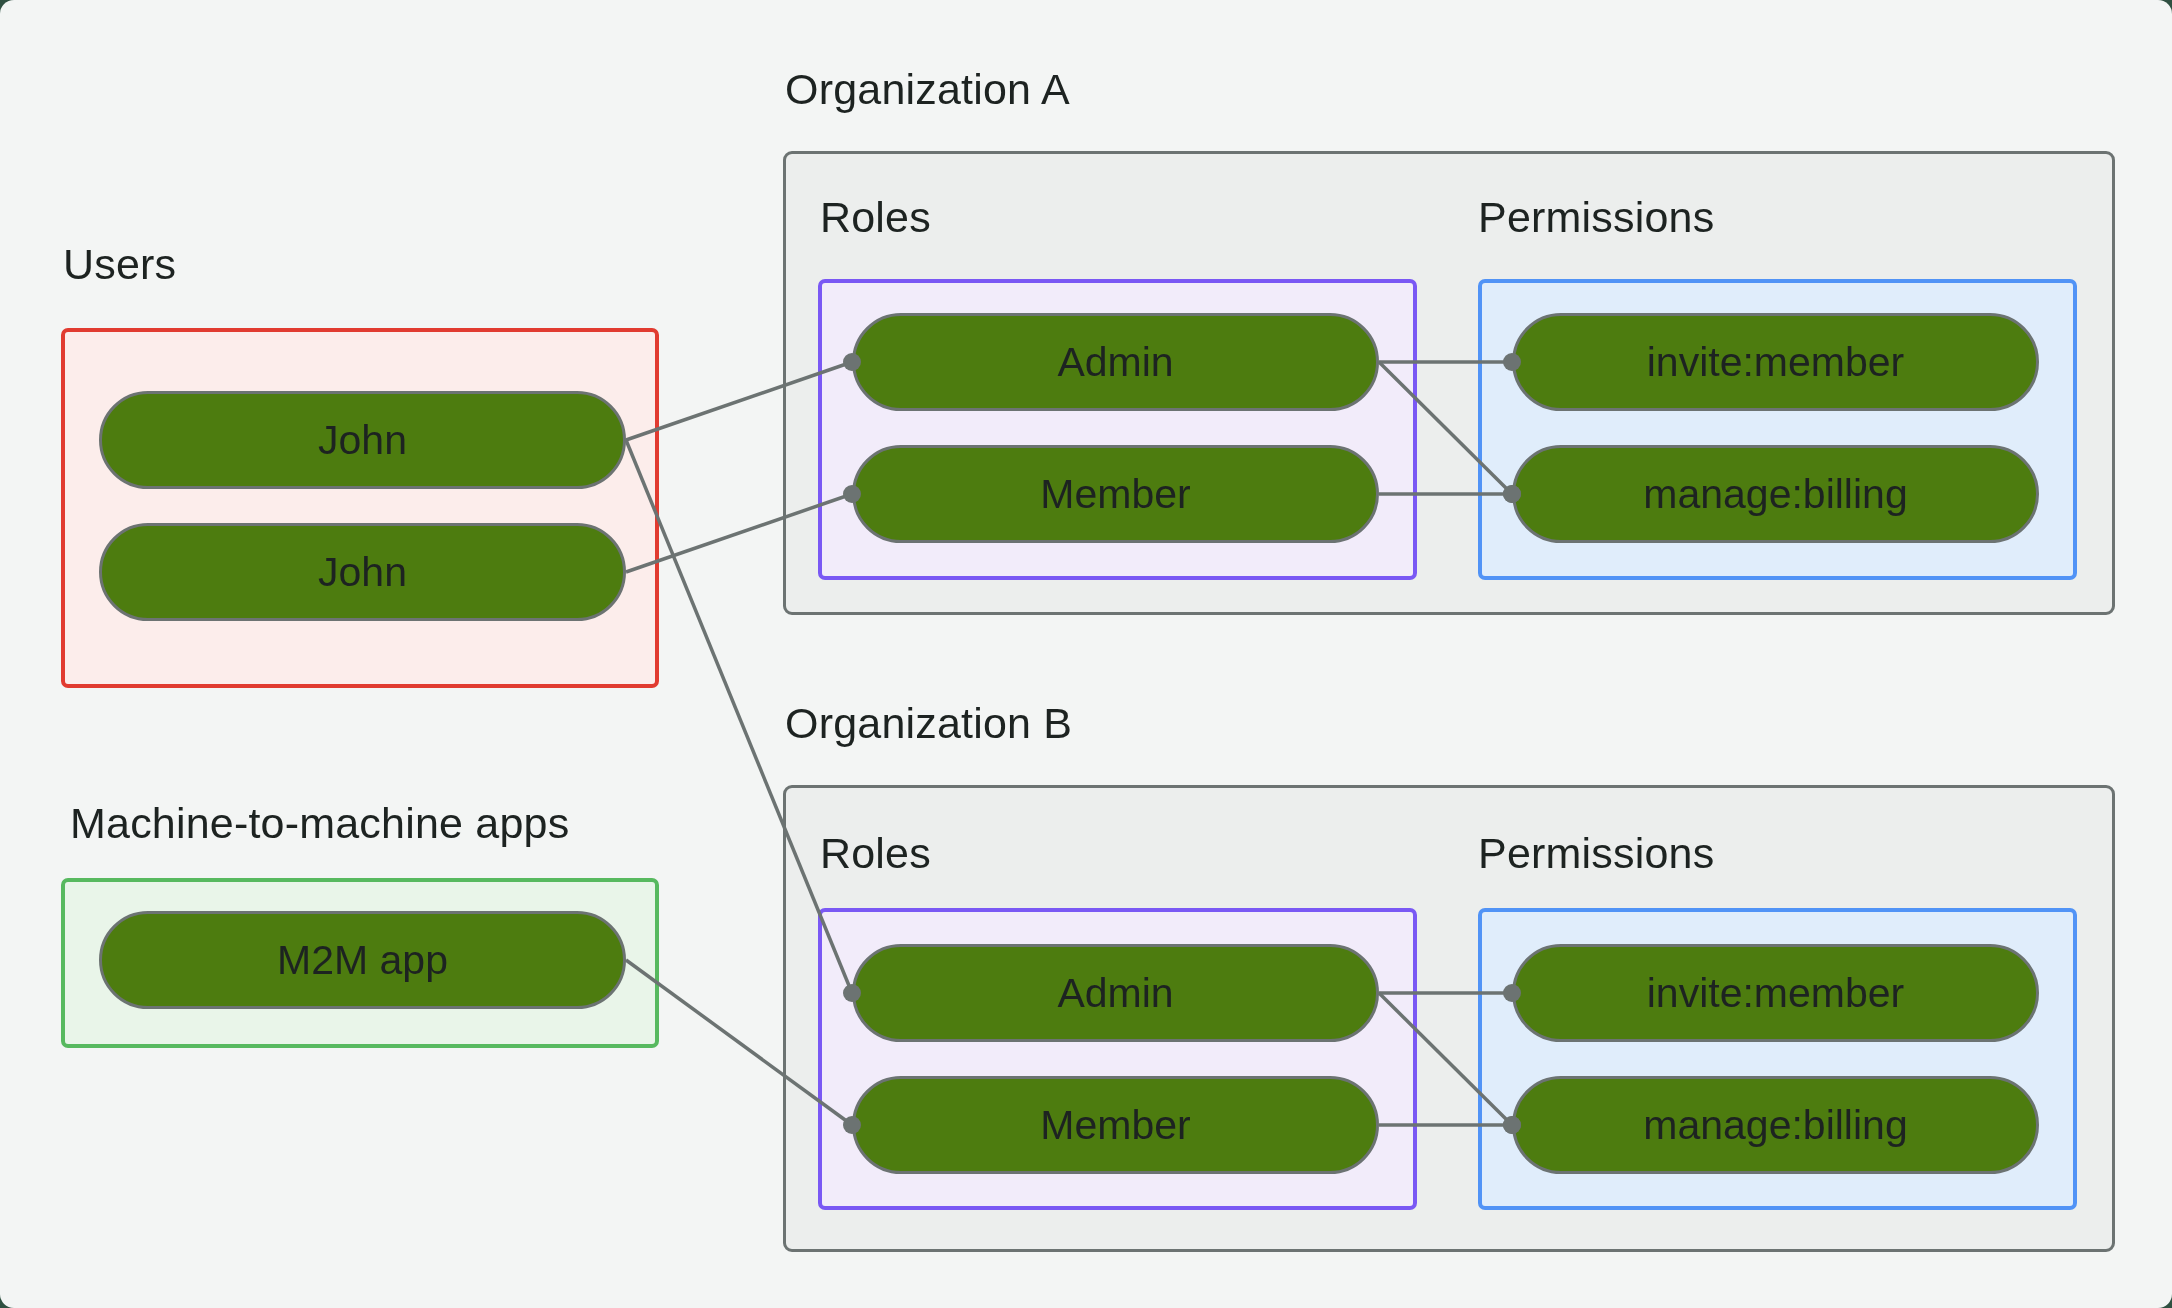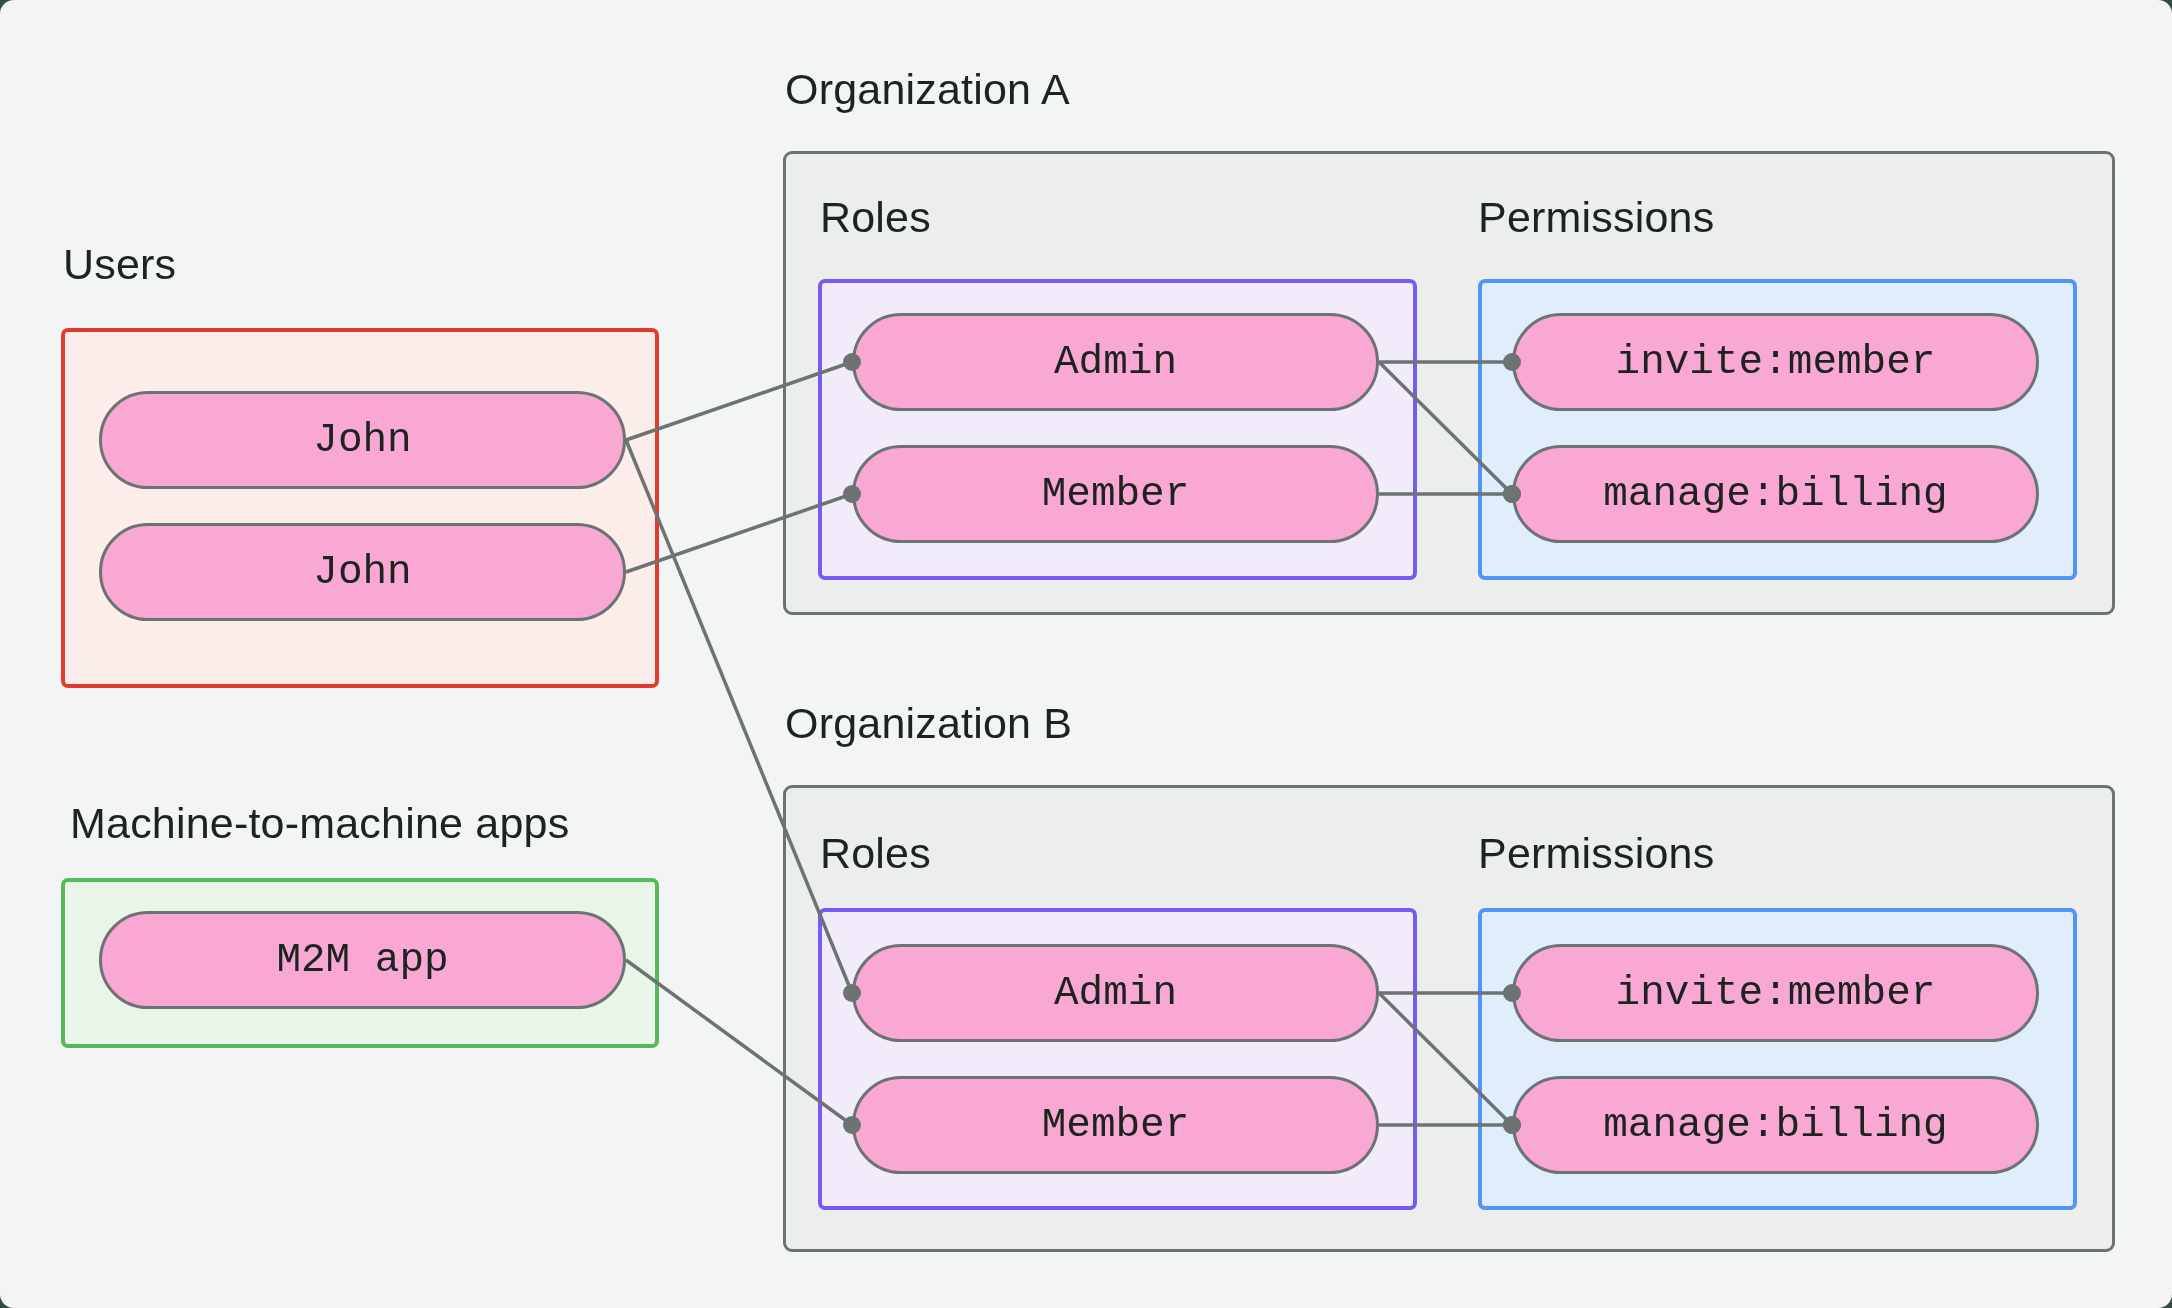--- a/index.html
+++ b/index.html
@@ -42,30 +42,29 @@
   .perms-box    { background: #e0edfb; border: 4px solid #5193f6; }
   .orgA-roles   { left: 818px;  top: 279px; width: 599px; height: 301px; }
   .orgA-perms   { left: 1478px; top: 279px; width: 599px; height: 301px; }
   .orgB-roles   { left: 818px;  top: 908px; width: 599px; height: 302px; }
   .orgB-perms   { left: 1478px; top: 908px; width: 599px; height: 302px; }
   .pill {
     position: absolute;
     box-sizing: border-box;
     width: 527px;
     height: 98px;
-    background: #f9a8d4;
+    background: #4d7c0f;
     border: 3px solid #6c7372;
     border-radius: 60px;
     display: flex;
     align-items: center;
     justify-content: center;
     font-size: 41px;
     color: #1d2321;
     white-space: nowrap;
-    font-family: Liberation Mono, monospace;
   }
   #wires {
     position: absolute;
     left: 0; top: 0;
     width: 2172px;
     height: 1308px;
     pointer-events: none;
   }
 </style>
 </head>

